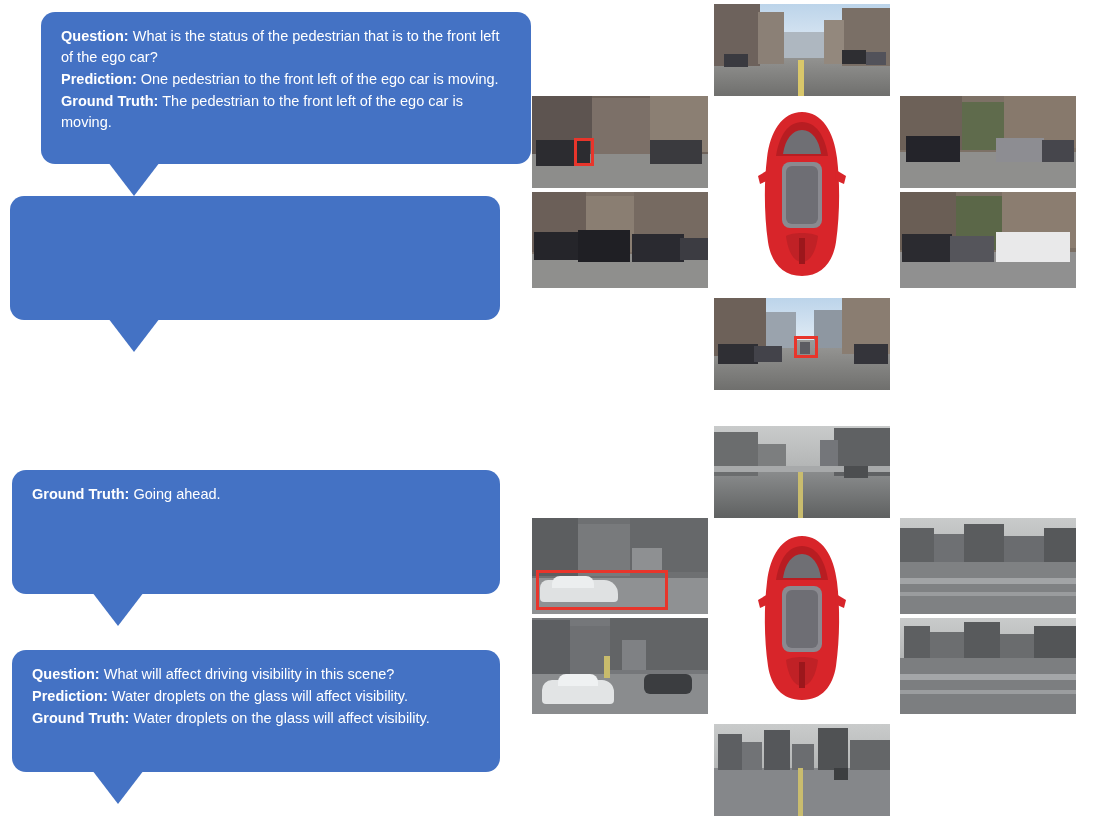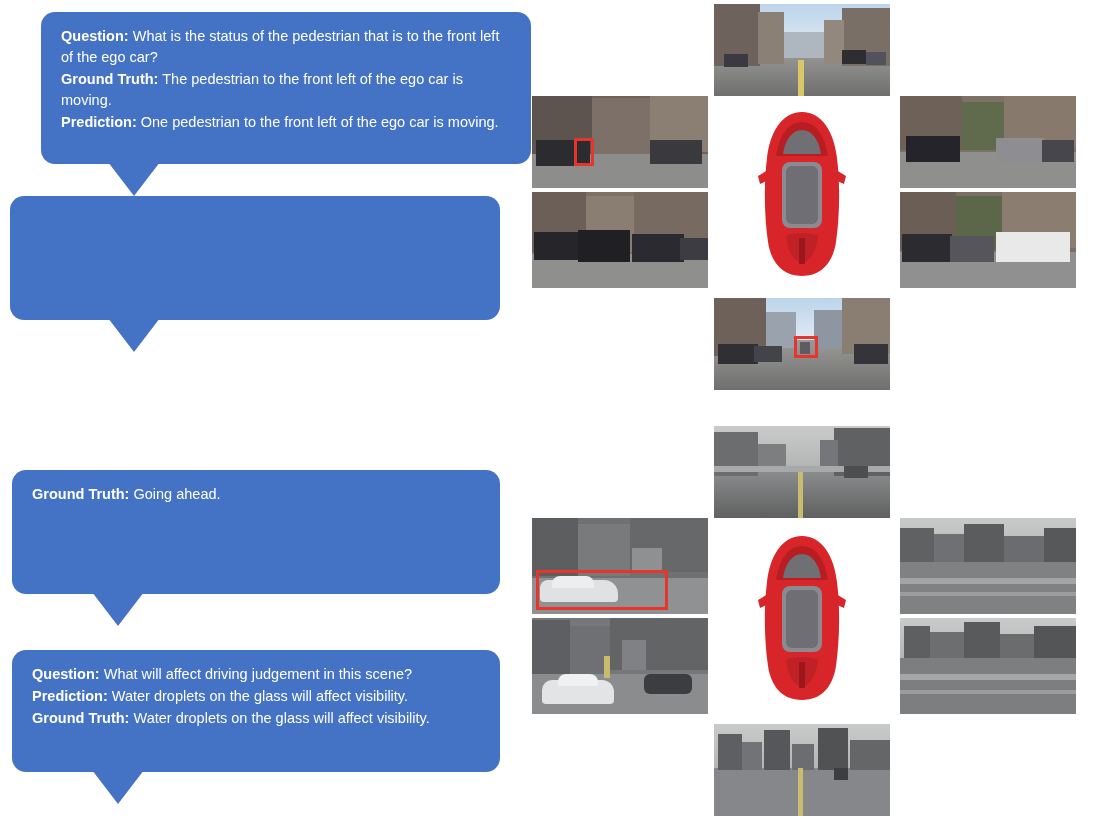--- a/index.html
+++ b/index.html
@@ -71,26 +71,26 @@
 </style>
 </head>
 <body>
 
 <div class="bubble" style="left:10px; top:12px; width:490px; height:152px;margin-left:31px;">
   <div class="line">
     <b>Question:</b>
     <span>What is the status of the pedestrian that is to the front left of the ego car?</span>
   </div>
   <div class="line">
+    <b>Prediction:</b>
+    <span>One pedestrian to the front left of the ego car is moving.</span>
+  </div>
+  <div class="line">
     <b>Ground Truth:</b>
     <span>The pedestrian to the front left of the ego car is moving.</span>
-  </div>
-  <div class="line">
-    <b>Prediction:</b>
-    <span>One pedestrian to the front left of the ego car is moving.</span>
   </div>
 </div>
 <div class="tail" style="left:108px; top:162px;"></div>
 
 <div class="bubble" style="left:10px; top:196px; width:490px; height:124px;">
 </div>
 <div class="tail" style="left:108px; top:318px;"></div>
 
 <div class="scene" style="left:532px; top:0px; width:560px; height:400px;">
 
@@ -186,21 +186,21 @@
   <div class="line">
     <b>Ground Truth:</b>
     <span>Going ahead.</span>
   </div>
 </div>
 <div class="tail" style="left:92px; top:592px;"></div>
 
 <div class="bubble" style="left:12px; top:650px; width:488px; height:122px;">
   <div class="line">
     <b>Question:</b>
-    <span>What will affect driving judgement in this scene?</span>
+    <span>What will affect driving visibility in this scene?</span>
   </div>
   <div class="line">
     <b>Prediction:</b>
     <span>Water droplets on the glass will affect visibility.</span>
   </div>
   <div class="line">
     <b>Ground Truth:</b>
     <span>Water droplets on the glass will affect visibility.</span>
   </div>
 </div>

